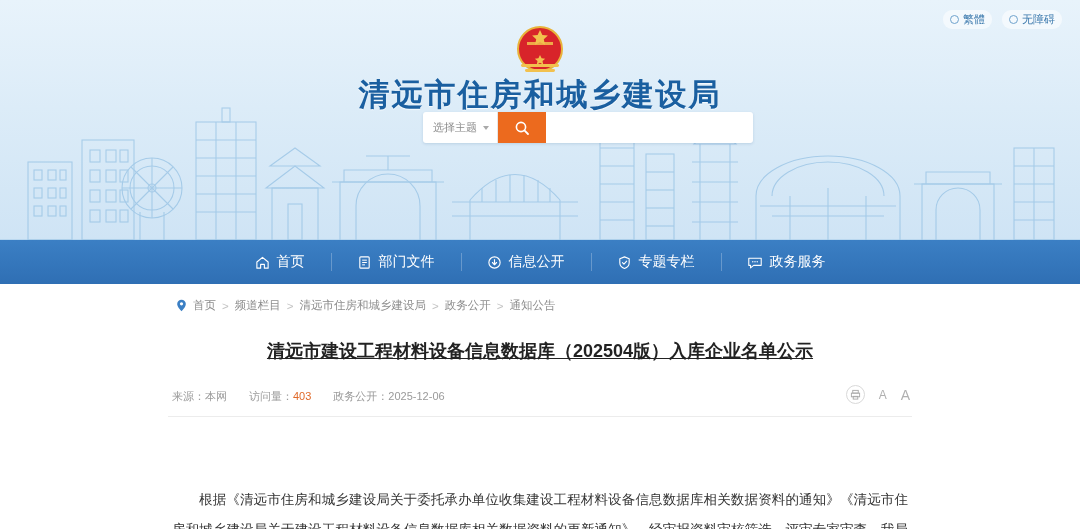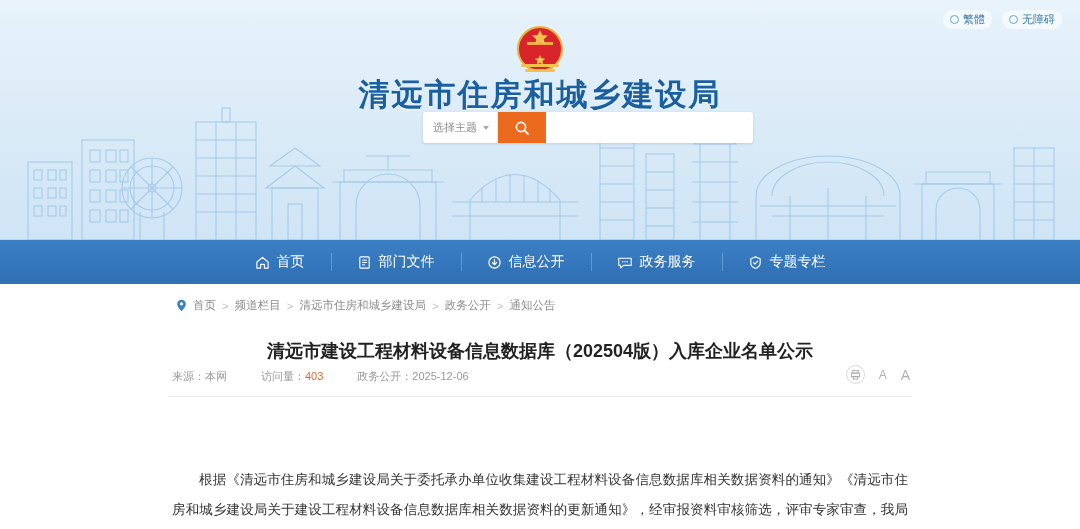--- a/index.html
+++ b/index.html
@@ -105,24 +105,25 @@
   .crumb .sep { color:#c3c3c3; }
   .crumb .pin { color:#3b7fc4; display:flex; }
 
   .article {
     margin: 0 auto; width: 744px; padding-top: 16px;
   }
   .art-title {
     text-align:center; font-size: 18px; font-weight:bold; color:#222;
     line-height: 28px; padding: 8px 20px 0;
     font-family:"Liberation Sans", sans-serif;
+    text-decoration:underline;
   }
   .meta {
-    display:flex; align-items:center; gap: 34px;
-    margin-top: 4px; padding: 0 4px 12px;
+    display:flex; align-items:center; gap: 22px;
+    margin-top: 24px; padding: 0 4px 12px;
     font-size: 11px; color:#9a9a9a;
     border-bottom: 1px solid #ececec;
     position: relative;
   }
   .meta .num { color:#e06a2a; }
   .meta-right {
     position:absolute; right: 2px; top:-4px;
     display:flex; align-items:center; gap: 14px; color:#b5b5b5;
   }
   .circ {
@@ -319,34 +320,34 @@
     </div>
     <div class="nav-item">
       <svg width="15" height="15" viewBox="0 0 16 16">
         <circle cx="8" cy="8" r="6" fill="none" stroke="#fff" stroke-width="1.2"></circle>
         <line x1="8" y1="4.5" x2="8" y2="10" stroke="#fff" stroke-width="1.2"></line>
         <path d="M5.8 8 L8 10.4 L10.2 8" fill="none" stroke="#fff" stroke-width="1.2" stroke-linejoin="round" stroke-linecap="round"></path>
       </svg>
       <span>信息公开</span>
     </div>
     <div class="nav-item">
+      <svg width="15" height="15" viewBox="0 0 16 16">
+        <path d="M8 2 L13 4 v4.2 C13 11.4 10.8 13.4 8 14.4 5.2 13.4 3 11.4 3 8.2 V4 Z" fill="none" stroke="#fff" stroke-width="1.2" stroke-linejoin="round"></path>
+        <path d="M5.8 8.2 L7.4 9.8 L10.3 6.6" fill="none" stroke="#fff" stroke-width="1.2" stroke-linecap="round" stroke-linejoin="round"></path>
+      </svg>
+      <span>专题专栏</span>
+    </div>
+    <div class="nav-item">
       <svg width="16" height="15" viewBox="0 0 18 16">
         <path d="M2 3.2 h14 v8 H7.5 L4 14 v-2.8 H2 Z" fill="none" stroke="#fff" stroke-width="1.2" stroke-linejoin="round"></path>
         <circle cx="6.5" cy="7.2" r="0.8" fill="#fff"></circle>
         <circle cx="9" cy="7.2" r="0.8" fill="#fff"></circle>
         <circle cx="11.5" cy="7.2" r="0.8" fill="#fff"></circle>
       </svg>
       <span>政务服务</span>
-    </div>
-    <div class="nav-item">
-      <svg width="15" height="15" viewBox="0 0 16 16">
-        <path d="M8 2 L13 4 v4.2 C13 11.4 10.8 13.4 8 14.4 5.2 13.4 3 11.4 3 8.2 V4 Z" fill="none" stroke="#fff" stroke-width="1.2" stroke-linejoin="round"></path>
-        <path d="M5.8 8.2 L7.4 9.8 L10.3 6.6" fill="none" stroke="#fff" stroke-width="1.2" stroke-linecap="round" stroke-linejoin="round"></path>
-      </svg>
-      <span>专题专栏</span>
     </div>
   </div>
 
   <div class="content">
 
     <div class="crumb">
       <span class="pin">
         <svg width="11" height="13" viewBox="0 0 11 13">
           <path d="M5.5 0.8 C3.1 0.8 1.2 2.6 1.2 4.9 C1.2 8 5.5 12.2 5.5 12.2 C5.5 12.2 9.8 8 9.8 4.9 C9.8 2.6 7.9 0.8 5.5 0.8 Z" fill="#3b7fc4"></path>
           <circle cx="5.5" cy="4.8" r="1.6" fill="#ffffff"></circle>

